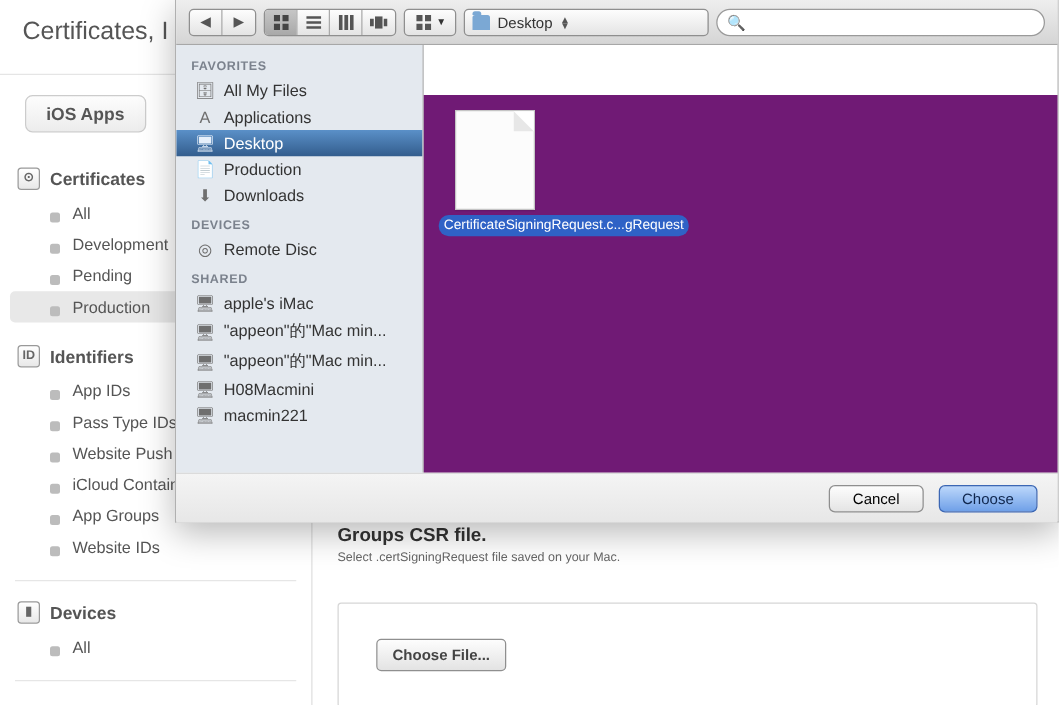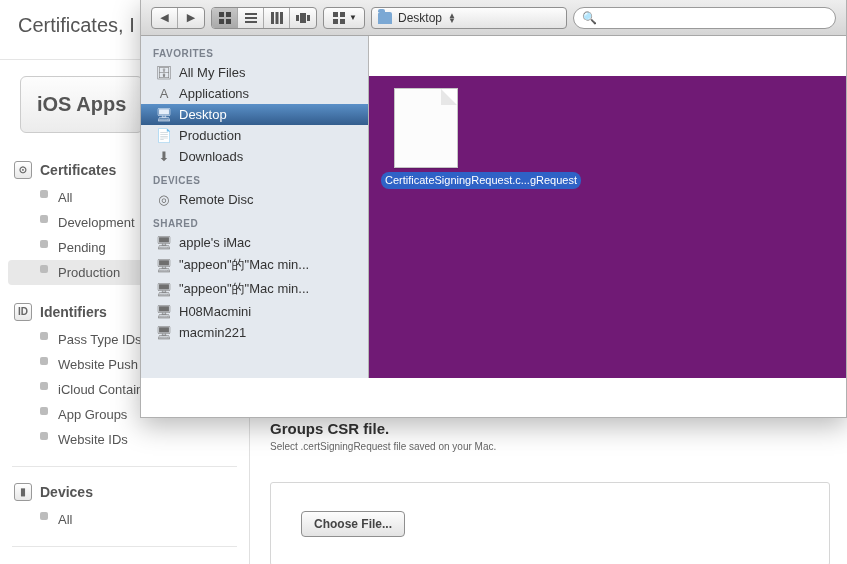--- a/index.html
+++ b/index.html
@@ -26,25 +26,25 @@
   .app-header {
     padding: 14px 18px 22px 18px;
     font-size: 20px;
     color: #555;
     font-weight: 400;
     border-bottom: 1px solid #e5e5e5;
   }
   .apps-pill {
     margin: 16px 18px 18px 20px;
     display: inline-block;
-    padding: 16px 16px;
+    padding: 6px 16px;
     border-radius: 6px;
     border: 1px solid #ccc;
     background: linear-gradient(#fdfdfd,#ececec);
-    font-size: 20px;
+    font-size: 14px;
     font-weight: bold;
     color: #555;
   }
   .cat-section { padding: 4px 0 8px 0; }
   .cat-head {
     display:flex; align-items:center;
     padding: 6px 0 6px 14px;
     font-size: 14px;
     font-weight: bold;
     color: #555;
@@ -54,21 +54,21 @@
     margin-right:8px;
     border:1px solid #999;
     border-radius:3px;
     font-size:10px;
     text-align:center;
     line-height:16px;
     color:#666;
     background:linear-gradient(#fff,#e8e8e8);
   }
   .cat-item {
-    display:flex; align-items:flex-start;
+    display:flex; align-items:flex-end;
     padding:5px 0 5px 40px;
     color:#555;
     font-size:13px;
   }
   .cat-item.sel {
     background:#e8e8e8;
     border-radius:4px;
     margin:0 8px;
     padding-left:32px;
   }
@@ -170,21 +170,21 @@
     border:1px solid #9a9a9a;
     border-radius:11px;
     background:#fff;
     display:flex;align-items:center;
     padding:0 8px;
   }
   .search .mag{font-size:12px;color:#888;margin-right:4px;}
   .search input{border:none;outline:none;flex:1;font-size:12px;background:transparent;}
   .body{display:flex;height:342px;}
   .fside{
-    width:228px;
+    width:198px;
     background:#e4e9ef;
     border-right:1px solid #b6b6b6;
     overflow:hidden;
     padding-top:4px;
   }
   .flabel{
     font-size:10px;
     font-weight:bold;
     color:#7b828d;
     letter-spacing:0.5px;
@@ -280,20 +280,24 @@
       </div>
   </div>
 
   <div class="cat-section">
     <div class="cat-head">
       <span class="ci">ID</span>
       <span>Identifiers</span>
     </div>
     <div class="cat-item">
         <span class="bullet"></span>
+        <span>App IDs</span>
+      </div>
+    <div class="cat-item">
+        <span class="bullet"></span>
         <span>Pass Type IDs</span>
       </div>
     <div class="cat-item">
         <span class="bullet"></span>
         <span>Website Push IDs</span>
       </div>
     <div class="cat-item">
         <span class="bullet"></span>
         <span>iCloud Containers</span>
       </div>
@@ -444,13 +448,17 @@
     </div>
 
     <div class="fmain">
       <div class="file">
         <div class="doc"></div>
         <span class="lab">CertificateSigningRequest.c...gRequest</span>
       </div>
     </div>
   </div>
 
+  <div class="footer">
+    <button class="btn">Cancel</button>
+    <button class="btn primary">Choose</button>
+  </div>
 </div>
 
 </body></html>

